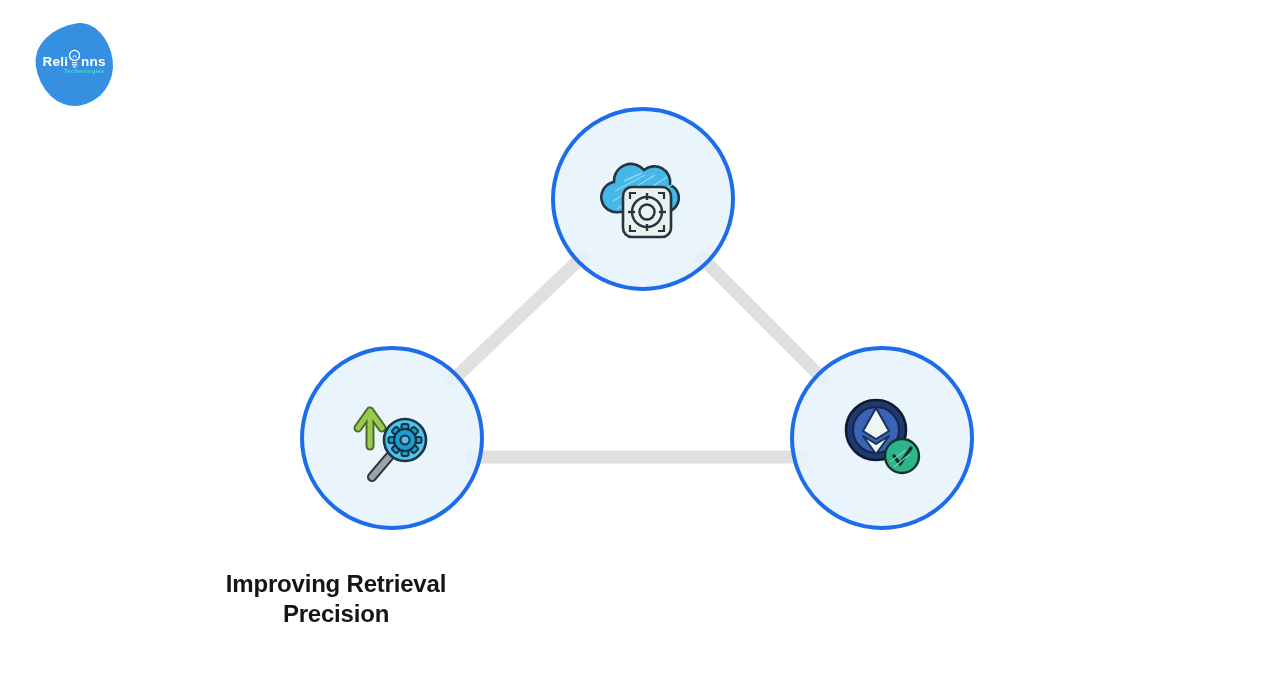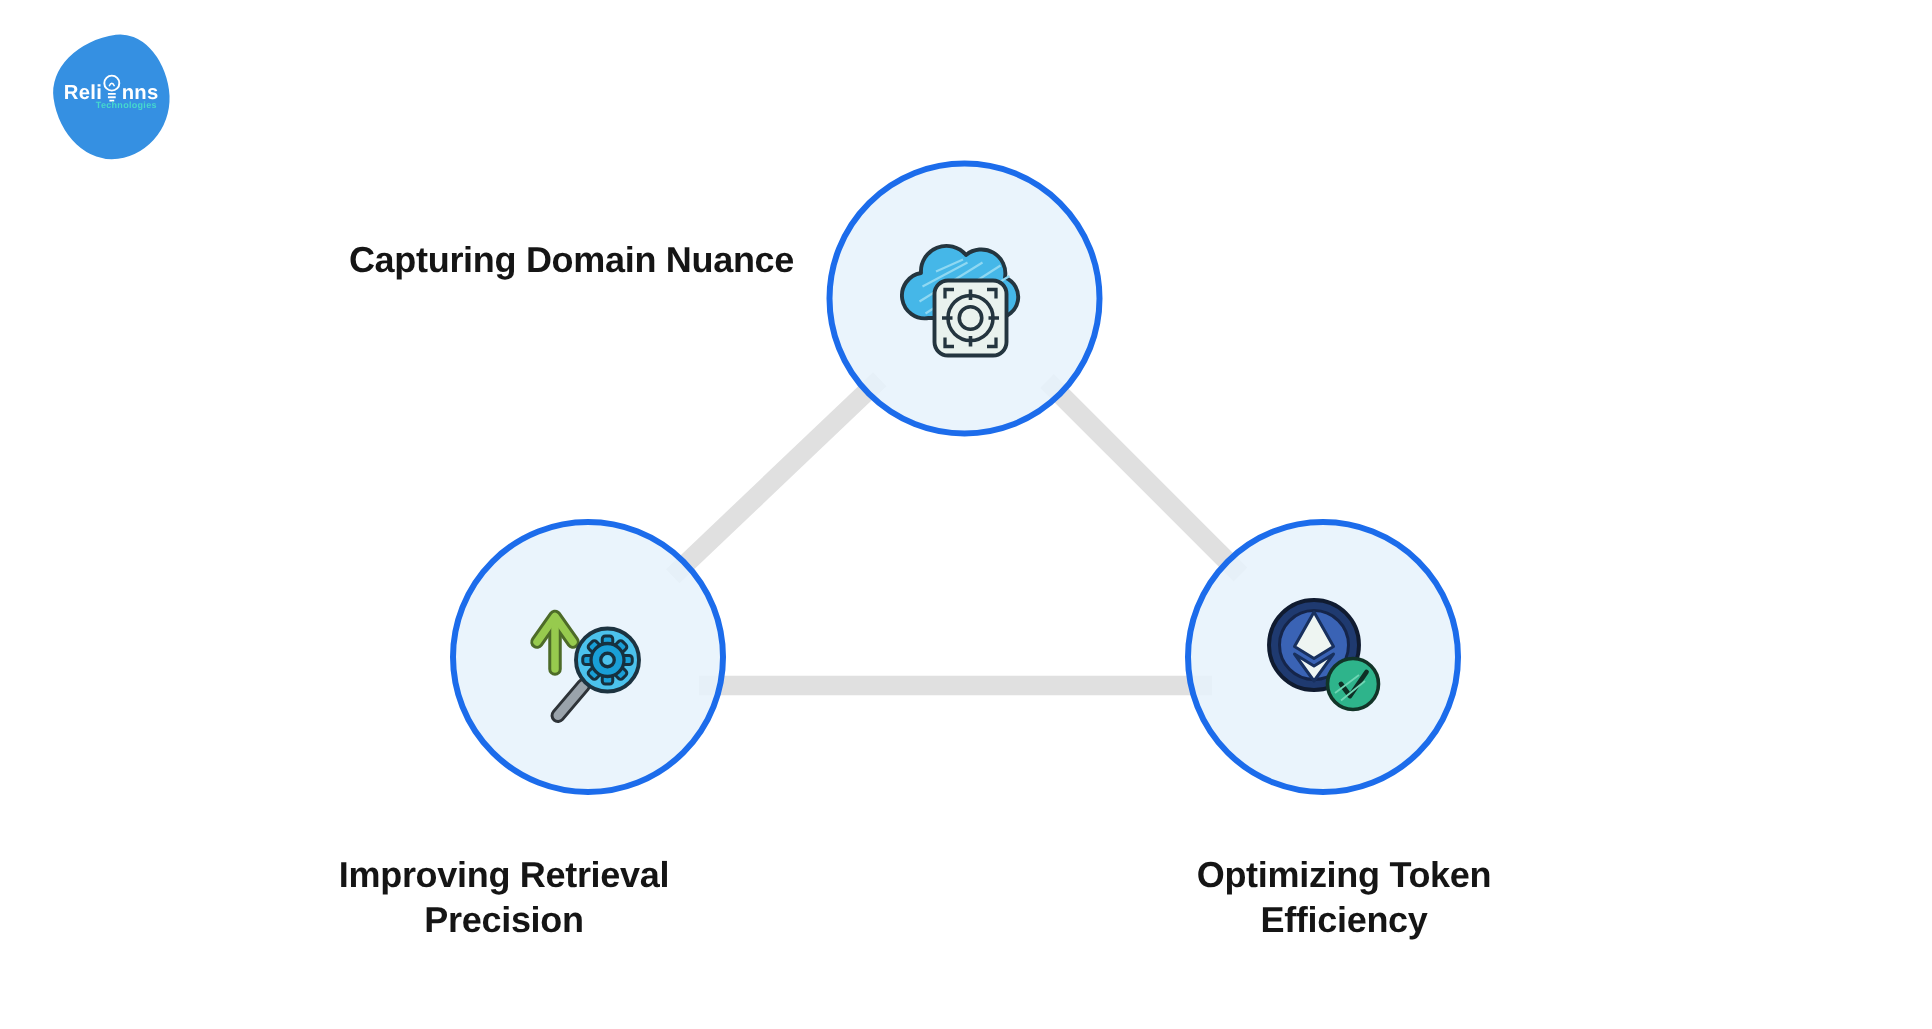--- a/index.html
+++ b/index.html
@@ -162,17 +162,15 @@
       <circle cx="44" cy="42" r="30" fill="#1f3a70" stroke="#101b30" stroke-width="2.6"></circle>
       <circle cx="44" cy="42" r="23" fill="#3a63b5" stroke="#15254a" stroke-width="2"></circle>
       <path d="M44,20 L57,43 L44,51 L31,43 Z" fill="#eef5f2" stroke="#18305e" stroke-width="2" stroke-linejoin="round"></path>
       <path d="M44,66 L57,48 L44,56 L31,48 Z" fill="#eef5f2" stroke="#18305e" stroke-width="2" stroke-linejoin="round"></path>
       <circle cx="70" cy="68" r="17" fill="#2eb48b" stroke="#123428" stroke-width="2.4"></circle>
       <path d="M62,68 L68,76 L79,60" fill="none" stroke="#0f2f25" stroke-width="3.2" stroke-linecap="round" stroke-linejoin="round"></path>
       <path d="M58,74 l16,-12 M62,79 l16,-13" stroke="#6fd6b4" stroke-width="1.2" fill="none"></path>
     </svg>
   </div>
 
-  <div class="node-label label-top">Capturing Domain Nuance</div>
   <div class="node-label label-left">Improving Retrieval Precision</div>
-  <div class="node-label label-right">Optimizing Token Efficiency</div>
 
 </div>
 
 </body></html>

